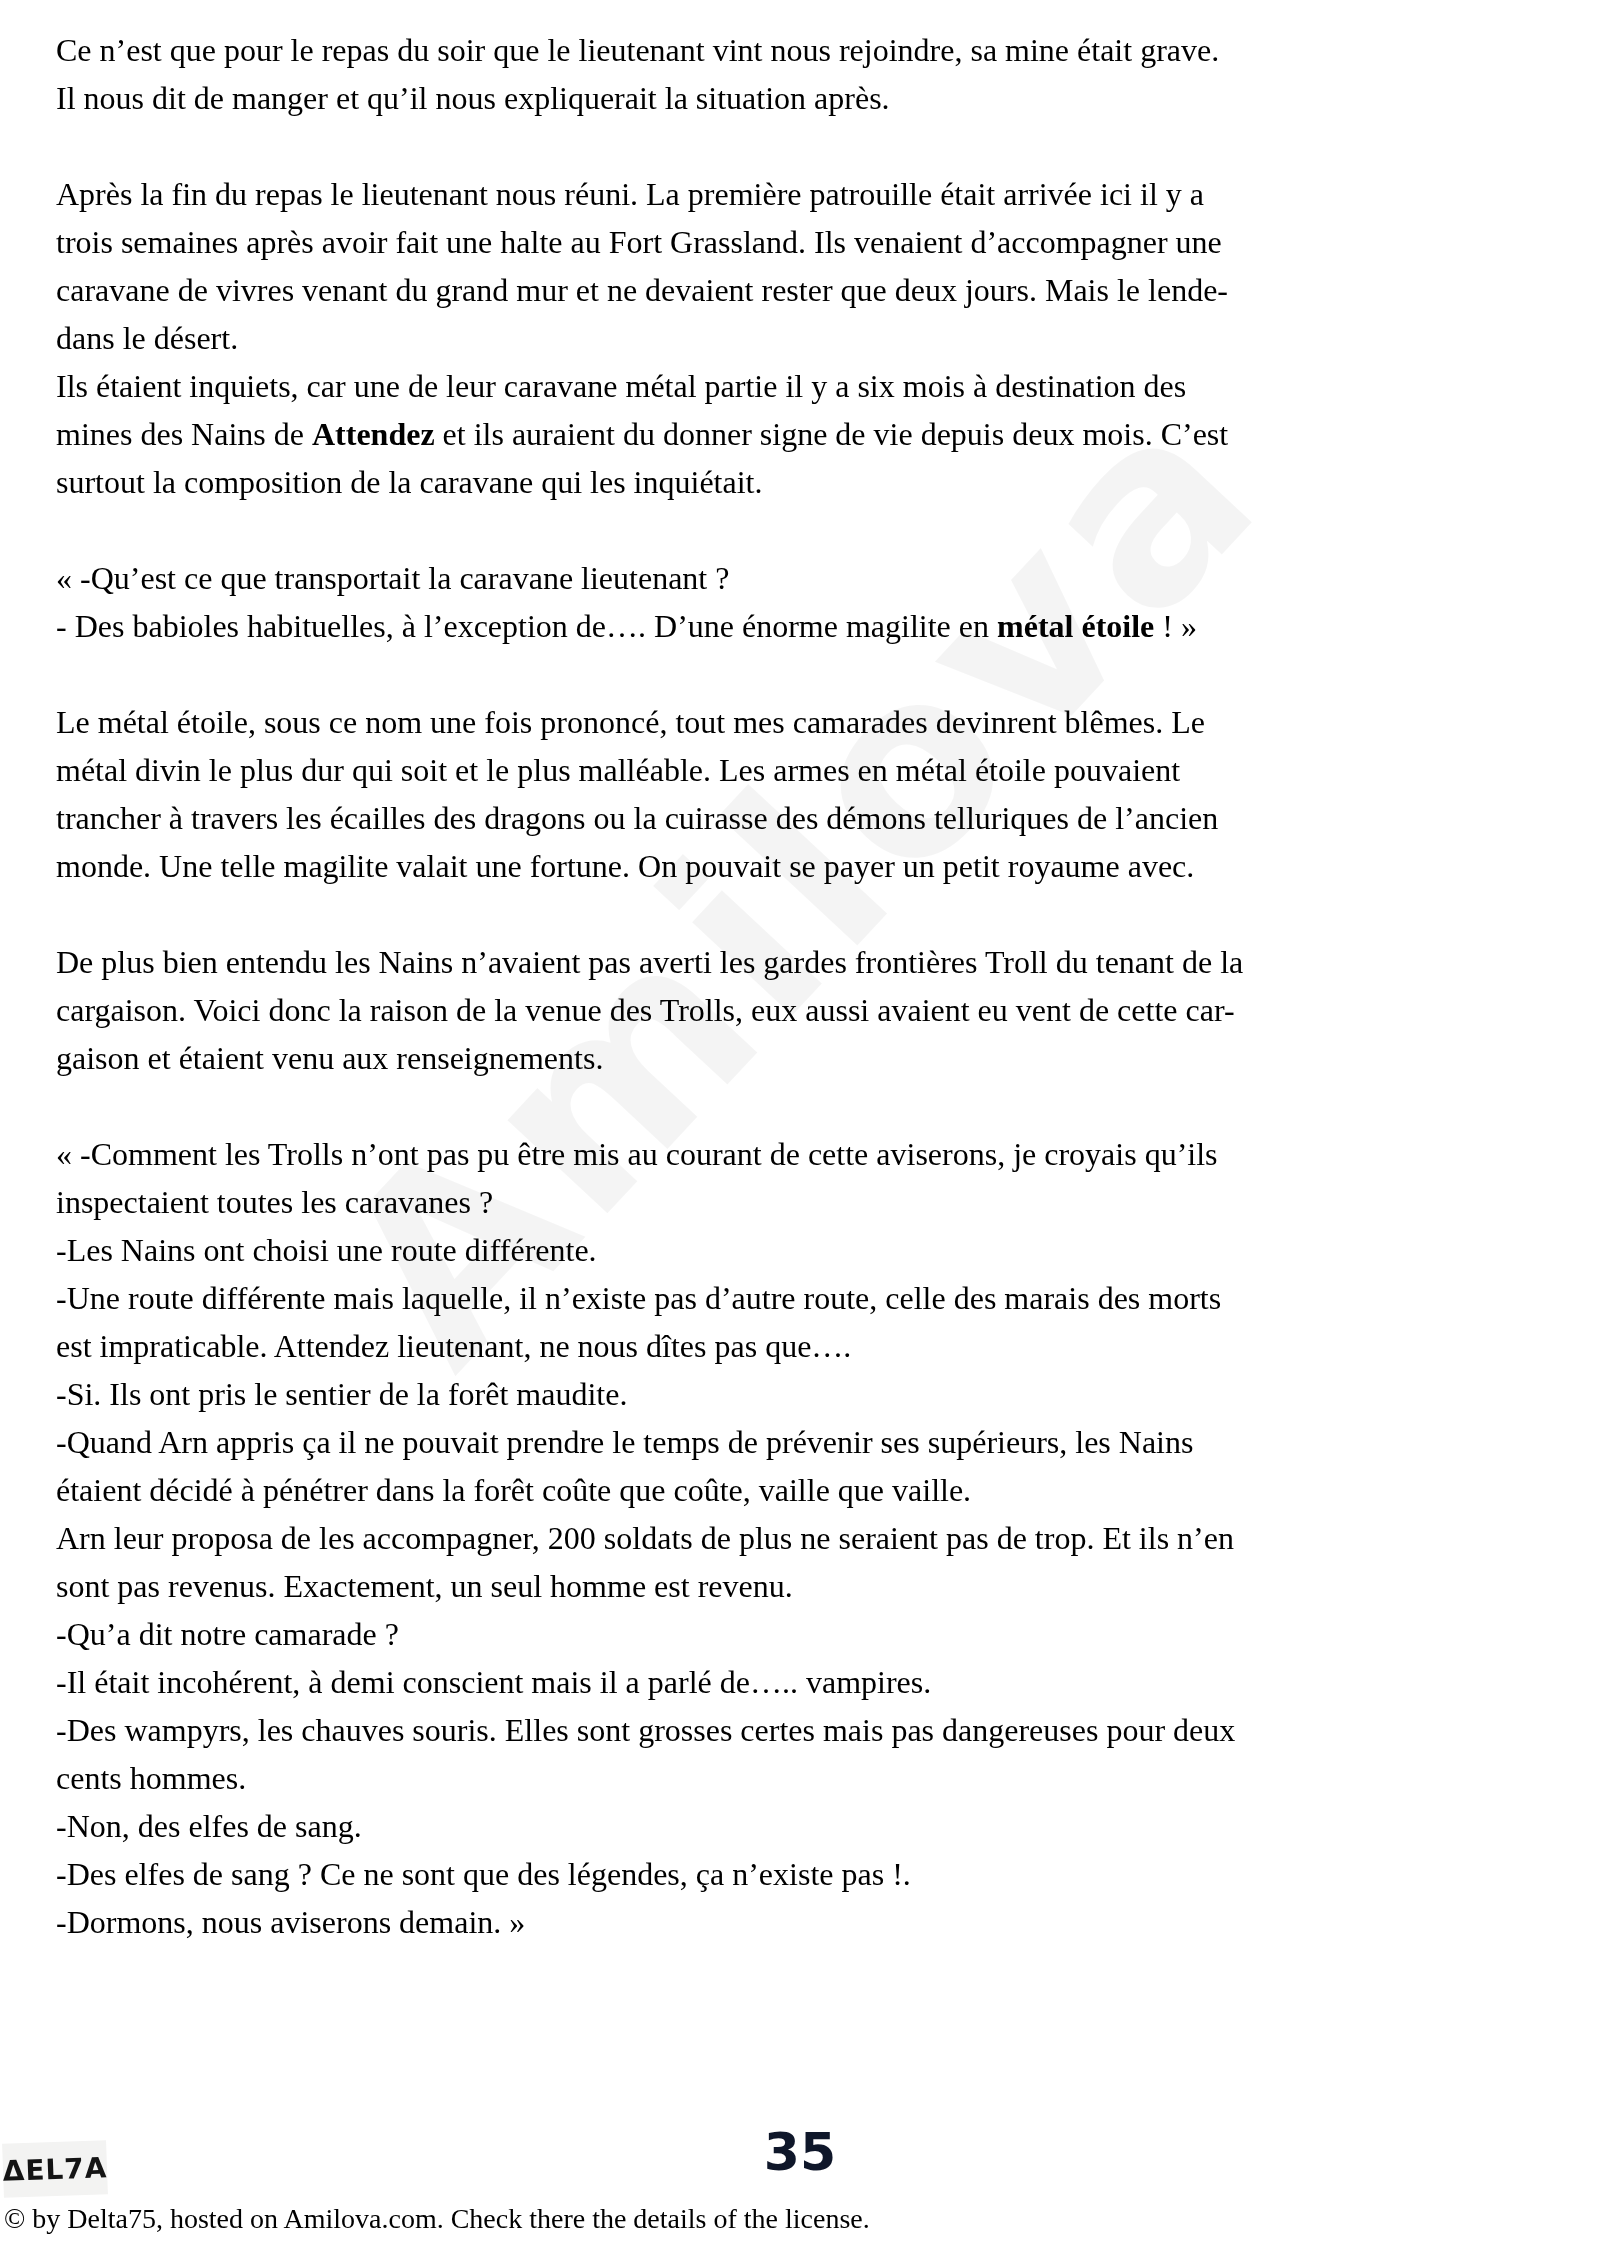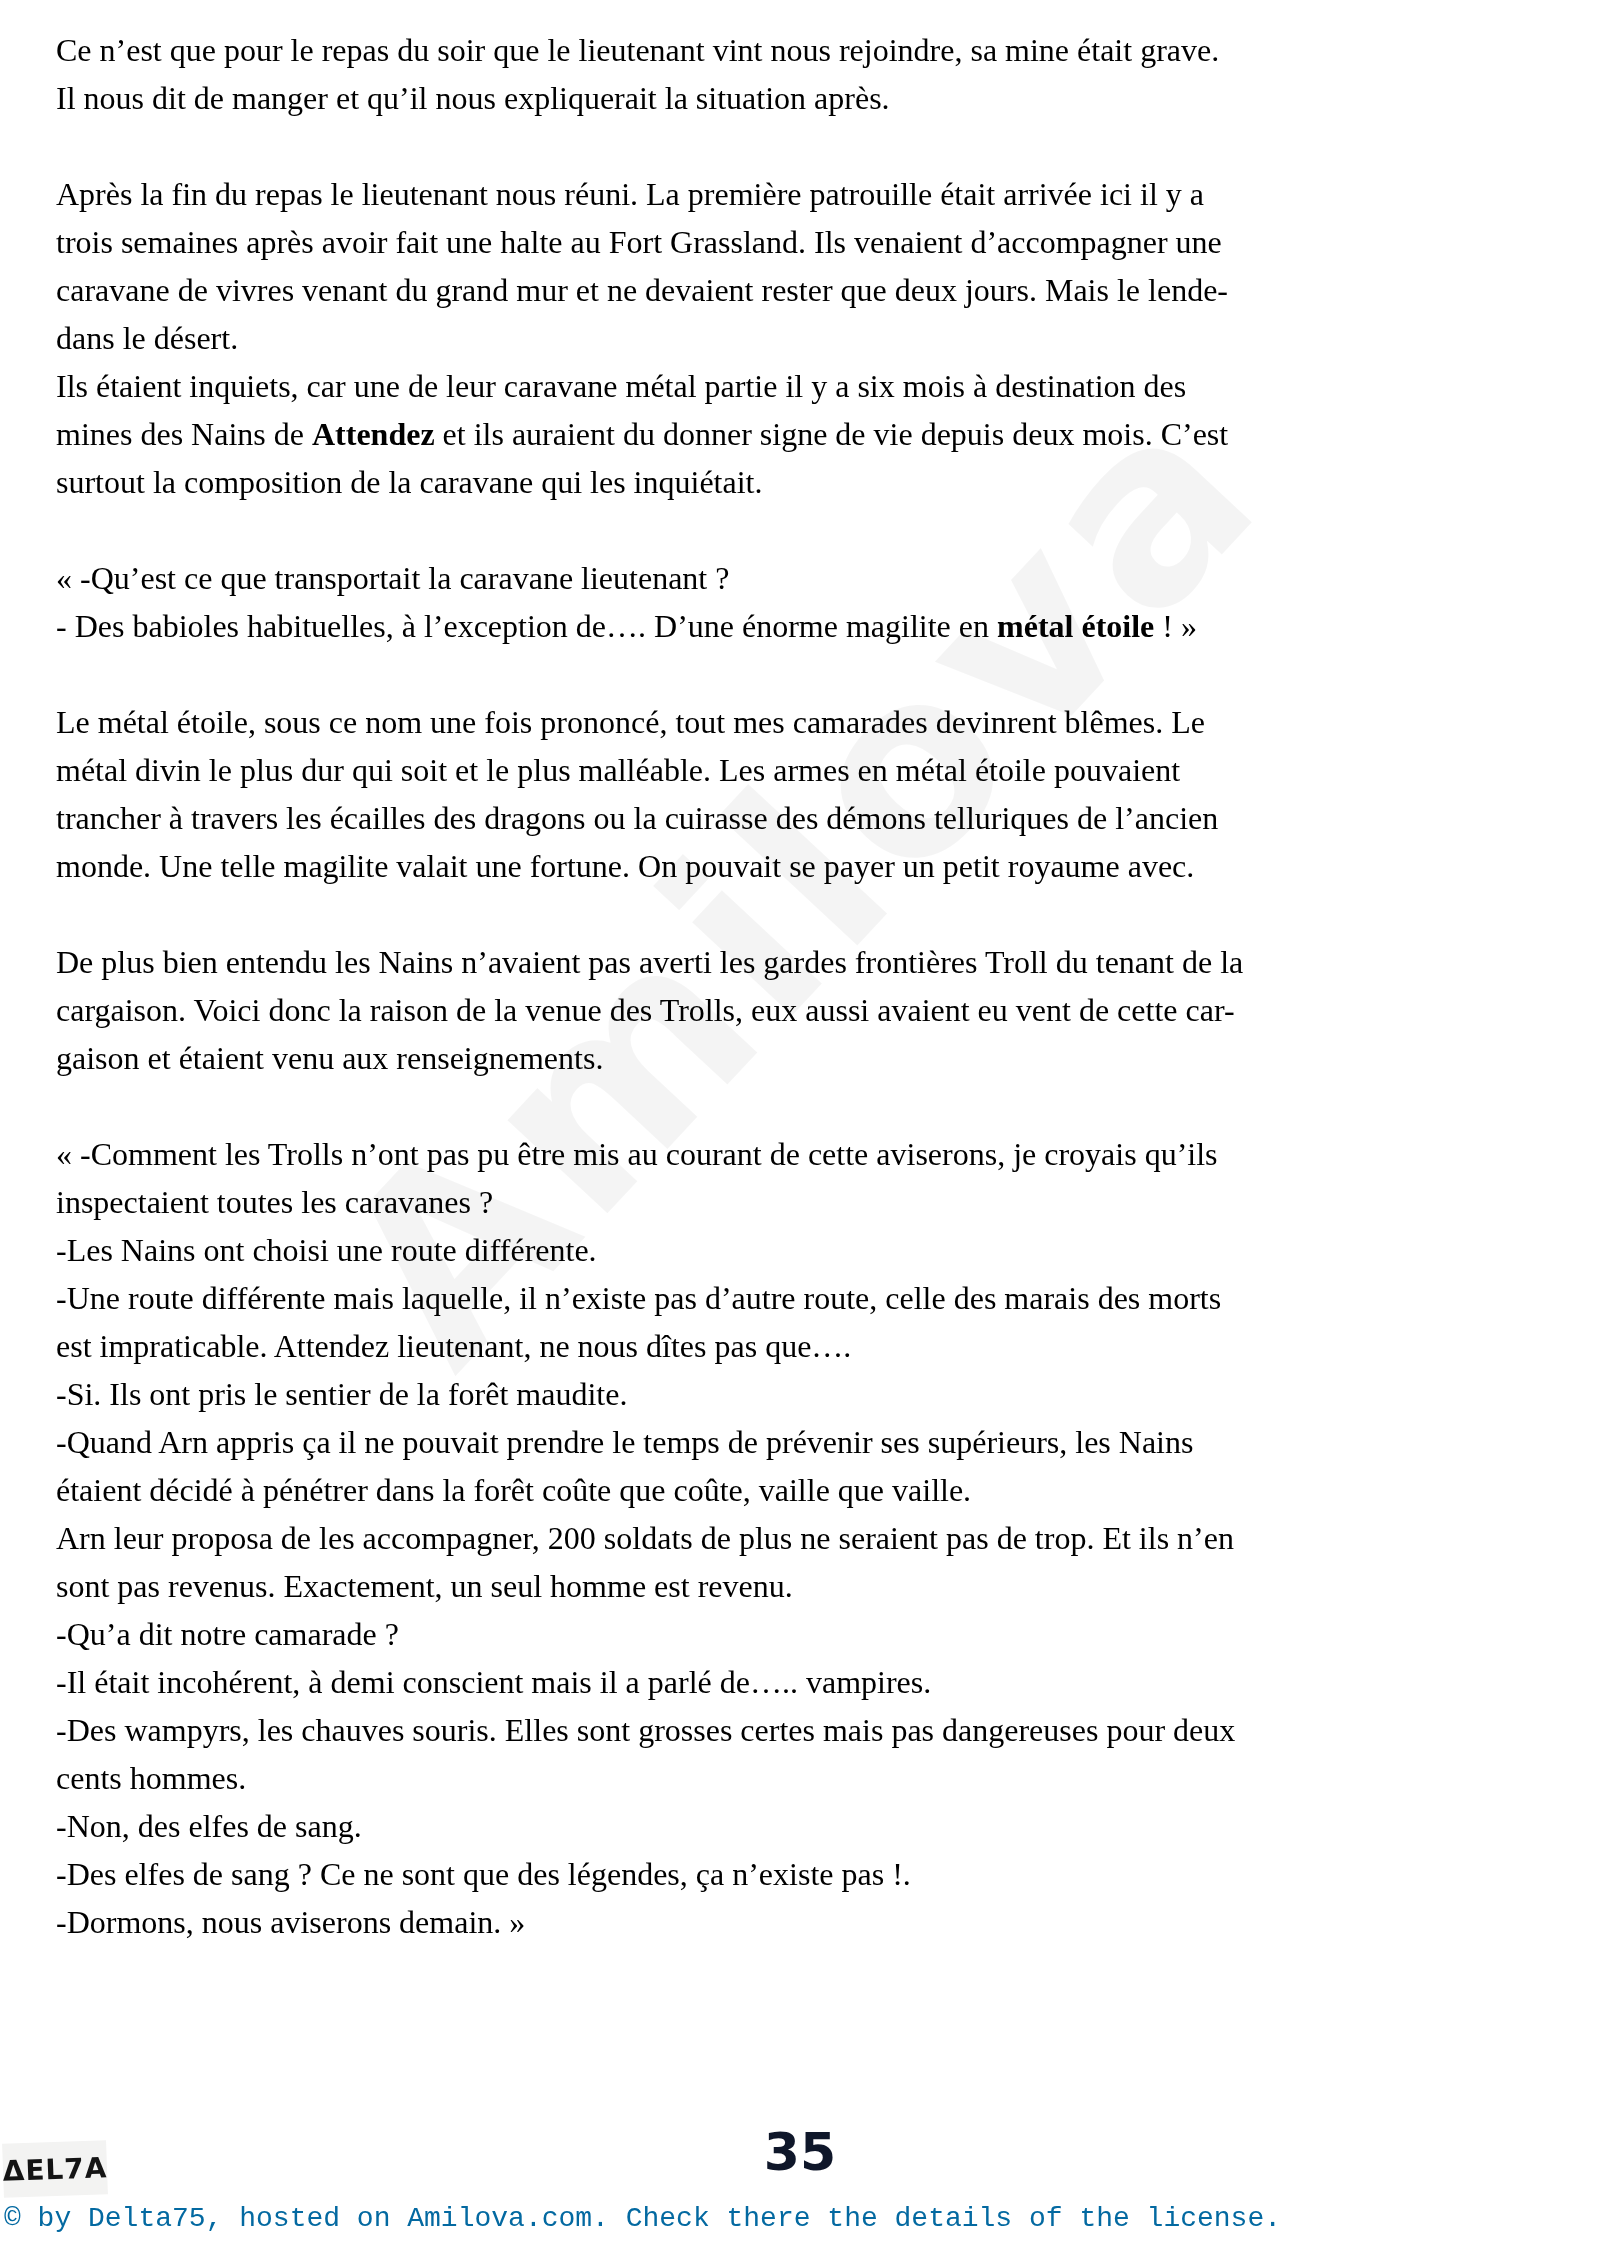--- a/index.html
+++ b/index.html
@@ -64,24 +64,24 @@
     font-family: "DejaVu Sans", sans-serif;
     font-weight: bold;
     font-size: 52px;
     line-height: 60px;
     color: #0f172a;
   }
   .copyright {
     position: absolute;
     left: 4px;
     top: 2202px;
-    font-family: Liberation Mono, monospace;
+    font-family: Liberation Serif, serif;
     font-size: 28px;
     line-height: 34px;
-    color: #0369a1;
+    color: #000000;
   }
 </style>
 </head>
 <body>
 
 <div class="watermark">Amilova</div>
 
 <div class="content">
 
   <p class="para">

